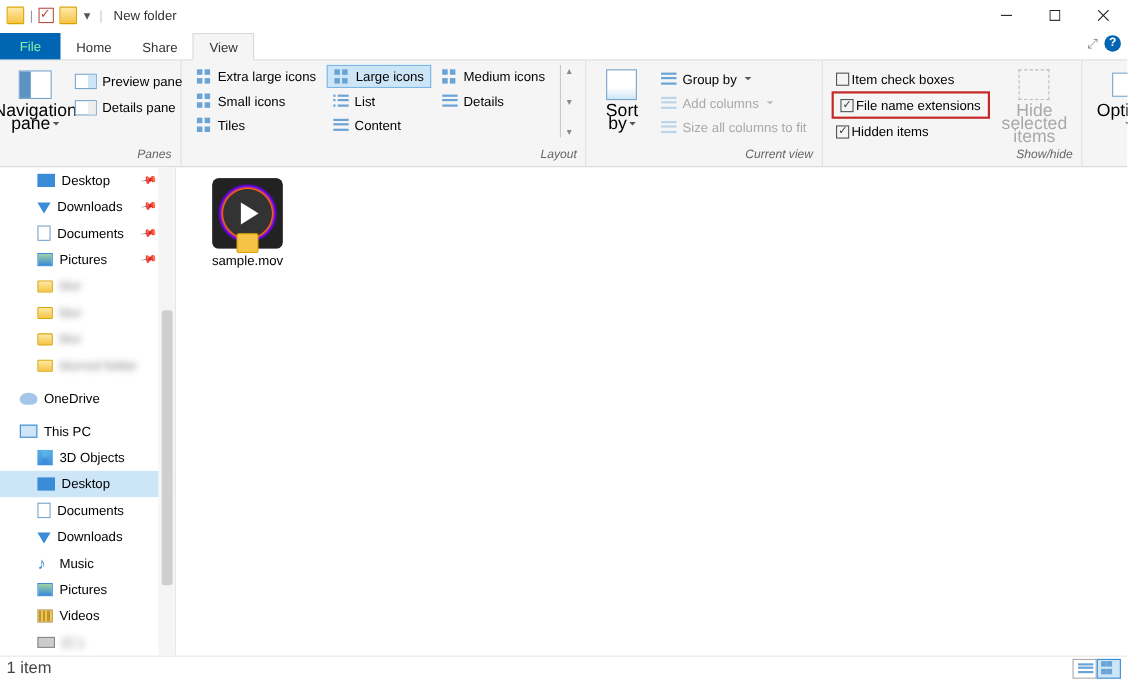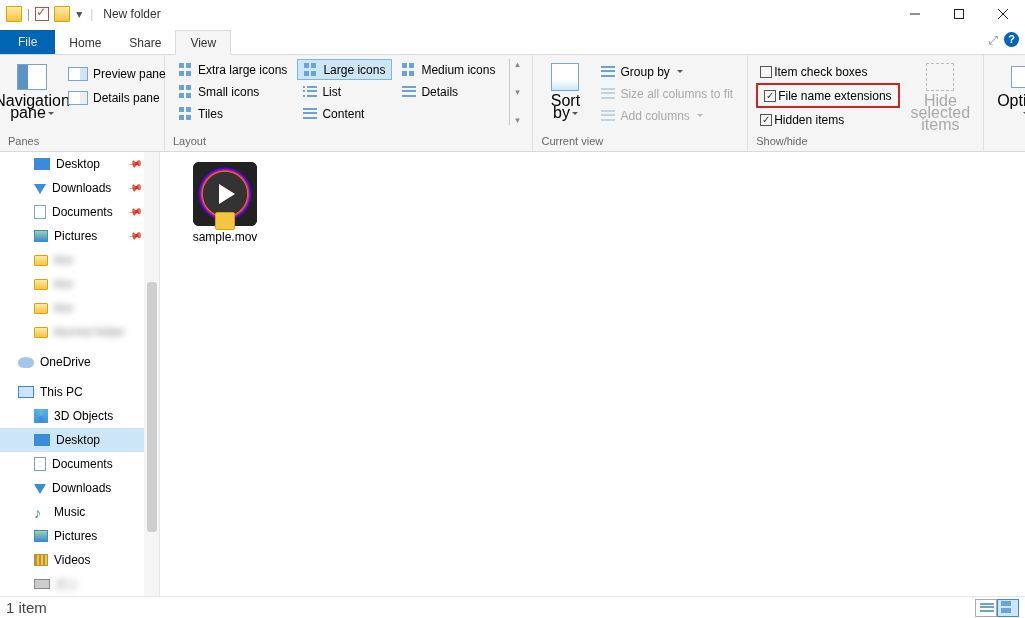--- a/index.html
+++ b/index.html
@@ -10,30 +10,30 @@
   .titlebar .tb-icon { width:16px; height:16px; background:linear-gradient(#ffe9a6,#f6c445); border:1px solid #d9a400; border-radius:1px;}
   .titlebar .tb-check { width:14px; height:14px; border:1px solid #b94e48; position:relative;}
   .titlebar .tb-check::after { content:"✓"; position:absolute; top:-3px; left:0; color:#b94e48; font-size:12px;}
   .titlebar .tb-title { margin-left:6px; color:#333;}
   .titlebar .winbtns { margin-left:auto; display:flex;}
   .titlebar .winbtn { width:44px; height:28px; display:flex; align-items:center; justify-content:center; color:#333;}
   .winbtn svg { width:10px; height:10px; stroke:#222; stroke-width:1; fill:none;}
   
   .tabbar { height:27px; display:flex; align-items:flex-end; border-bottom:1px solid #d9d9d9; position:relative;}
   .tab { padding:5px 14px 4px; font-size:12px; color:#333; cursor:default;}
-  .tab.file { background:#0065b3; color:#e5e5e5; padding:5px 18px;}
+  .tab.file { background:#0065b3; color:#86efac; padding:5px 18px;}
   .tab.active { background:#f5f5f5; border:1px solid #d9d9d9; border-bottom:1px solid #f5f5f5; position:relative; top:1px;}
   .tabbar .right { position:absolute; right:6px; top:4px; display:flex; align-items:center; gap:6px;}
   .ribbon-min { color:#888;}
   .help-icon { width:15px; height:15px; border-radius:50%; background:#0065b3; color:#fff; font-size:11px; text-align:center; line-height:15px; font-weight:bold;}
   
   .ribbon { height:97px; background:#f5f5f5; border-bottom:1px solid #d9d9d9; display:flex;}
   .rgroup { border-right:1px solid #e0e0e0; padding:4px 8px 2px; display:flex; flex-direction:column; position:relative;}
   .rgroup .body { flex:1; display:flex; gap:6px; align-items:flex-start;}
-  .rgroup .label { text-align:left; font-size:11px; color:#666; padding-bottom:2px;}
+  .rgroup .label { text-align:right; font-size:11px; color:#666; padding-bottom:2px;font-style:italic;}
   .bigbtn { display:flex; flex-direction:column; align-items:center; justify-content:flex-start; padding:2px 5px; gap:2px; min-width:48px;}
   .bigbtn .bi { width:32px; height:32px; display:flex; align-items:center; justify-content:center;}
   .bigbtn .bt { font-size:16px; text-align:center; line-height:12px;}
   .dd-caret { display:inline-block; border-top:3px solid #555; border-left:3px solid transparent; border-right:3px solid transparent; vertical-align:middle; margin-left:2px;}
   .smallbtn { display:flex; align-items:center; gap:5px; padding:2px 6px; height:21px; white-space:nowrap;}
   .smallbtn.sel { background:#cde6f7; border:1px solid #7ab6e8;}
   .smallbtn .si { width:14px; height:14px; display:inline-block;}
   .smallbtn.disabled { color:#a9a9a9;}
   .chk { display:flex; align-items:center; gap:2px; padding:2px 4px; height:21px; white-space:nowrap;}
   .chk .box { width:12px; height:12px; border:1px solid #555; display:flex; align-items:center; justify-content:center; font-size:10px; line-height:10px;}
@@ -286,32 +286,32 @@
             <span class="dd-caret"></span>
           </div>
         <div class="smallbtn disabled">
             <span class="si">
               <span class="ic-list" style="opacity:.4">
                 <span></span>
                 <span></span>
                 <span></span>
               </span>
             </span>
-            <span>Size all columns to fit</span>
-          </div>
-        <div class="smallbtn disabled">
-            <span class="si">
-              <span class="ic-list" style="opacity:.4">
-                <span></span>
-                <span></span>
-                <span></span>
-              </span>
-            </span>
             <span>Add columns</span>
             <span class="dd-caret" style="border-top-color:#bbb"></span>
+          </div>
+        <div class="smallbtn disabled">
+            <span class="si">
+              <span class="ic-list" style="opacity:.4">
+                <span></span>
+                <span></span>
+                <span></span>
+              </span>
+            </span>
+            <span>Size all columns to fit</span>
           </div>
       </div>
     </div>
     <div class="label">Current view</div>
   </div>
 
   <div class="rgroup">
     <div class="body">
       <div class="col" style="gap:1px;padding-top:2px">
         <div class="chk">

